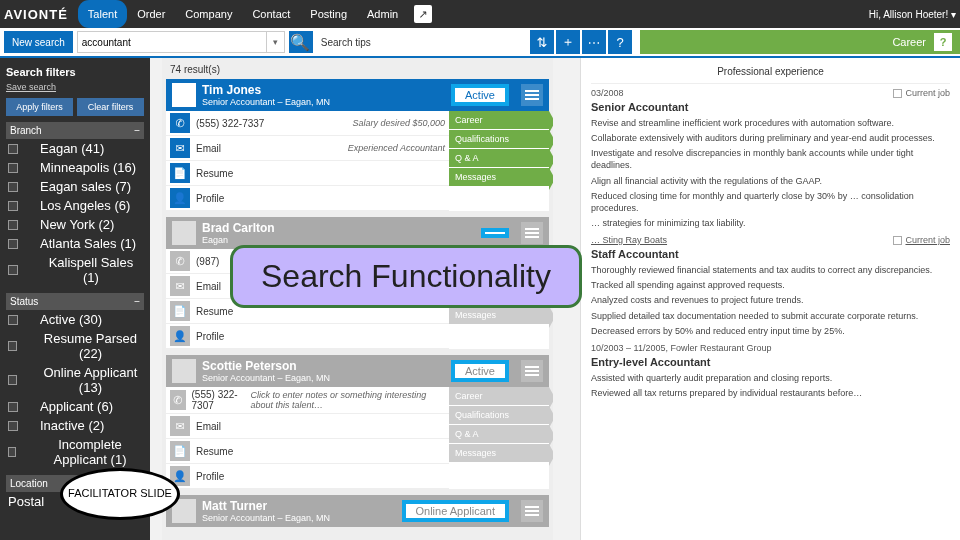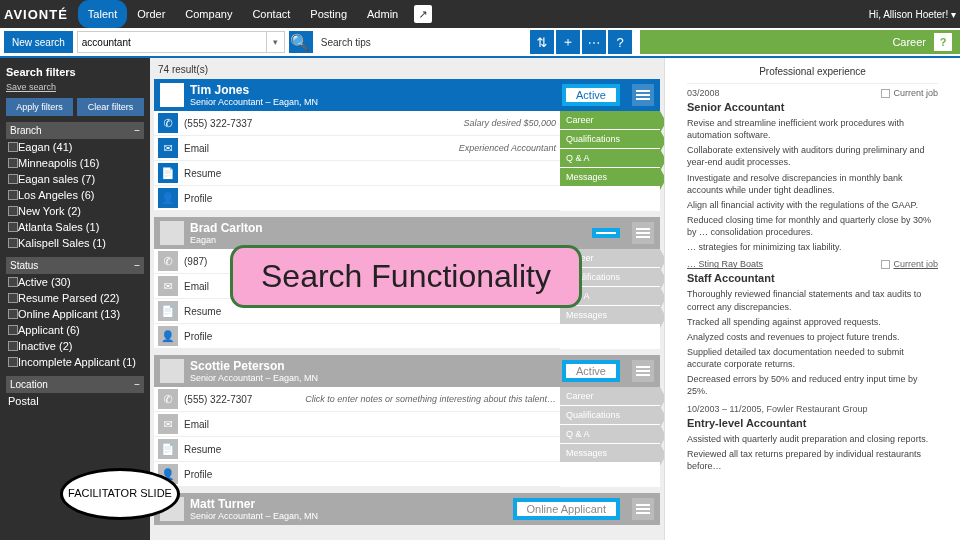--- a/index.html
+++ b/index.html
@@ -20,23 +20,23 @@
   .sqbtn { width: 24px; height: 24px; background: #0a6ebd; color: #fff; display: flex; align-items: center; justify-content: center; font-size: 13px; }
   .greenbar { background: #70ad47; color: #fff; height: 24px; width: 320px; display: flex; align-items: center; font-size: 11px; padding: 0 8px; justify-content: flex-end; gap: 8px; margin-left: 6px; }
   .helpbox { background:#fff; color:#70ad47; width:18px; height:18px; display:flex; align-items:center; justify-content:center; font-weight:bold; font-size:11px;}
   .body { display: flex; height: calc(540px - 58px); }
   .sidebar { width: 150px; background: #2f2f2f; color: #fff; font-size: 10px; padding: 4px 6px; overflow: hidden; }
   .sf-title { font-size: 11px; font-weight: bold; margin: 4px 0; }
   .sf-save { font-size:9px; text-decoration:underline; color:#ccc; margin-bottom:6px; display:block;}
   .filterbtns { display: flex; gap: 4px; margin: 6px 0; }
   .filterbtns button { background: #3a6ea5; color: #fff; border: none; font-size: 9px; padding: 4px 6px; flex: 1; }
   .fgroup-h { background: #555; padding: 3px 4px; display: flex; justify-content: space-between; align-items: center; margin-top: 6px; font-size: 10px; }
-  .fitem { display: flex; align-items: center; gap: 0; padding: 2px 2px; font-size: 11px; }
+  .fitem { display: flex; align-items: center; gap: 22px; padding: 2px 2px; font-size: 13px; text-align: center; }
   .fchk { width: 10px; height: 10px; border: 1px solid #999; background: #444; }
-  .results { flex: 1; background: #eee; padding: 4px 4px; overflow: hidden; position:relative;}
+  .results { flex: 1; background: #eee; padding: 4px 4px; overflow: hidden; position:relative;margin-left:12px;}
   .rescount { font-size: 10px; color: #333; margin: 2px 0 4px 4px; }
   .card { background: #fff; margin-bottom: 6px; font-size: 10px; }
   .card-h { background: #0a6ebd; color: #fff; padding: 4px 6px; display: flex; align-items: center; gap: 6px; }
   .card.dim .card-h { background: #aaa; }
   .avatar { width: 24px; height: 24px; background: #fff; display:inline-block; }
   .card.dim .avatar { background:#ddd; }
   .card-name { font-weight: bold; font-size: 12px; }
   .card-sub { font-size: 9px; }
   .pill { background: #fff; color: #0a6ebd; font-size: 11px; padding: 1px 10px; border-radius: 0; margin-left: auto; border:4px solid #0ea5e9;}
   .card.dim .pill { color:#888; background:#fff; }
@@ -46,28 +46,28 @@
   .card-row { display: flex; align-items: center; border-bottom: 1px solid #eee; padding: 2px 4px; gap: 6px; }
   .ricon { width: 20px; height: 20px; background: #0a6ebd; color: #fff; display: flex; align-items: center; justify-content: center; font-size: 11px; }
   .card.dim .ricon { background: #bbb; }
   .rowlabel { font-size: 10px; color: #333; }
   .rowextra { margin-left: auto; font-size: 9px; color: #666; font-style: italic; }
   .tags { width: 100px; display: flex; flex-direction: column; }
   .tag { background: #70ad47; color: #fff; font-size: 9px; padding: 4px 6px; border-bottom: 1px solid #fff; position:relative;}
   .tag::after{content:"";position:absolute;right:-6px;top:0;border-top:11px solid transparent;border-bottom:11px solid transparent;border-left:6px solid #70ad47;}
   .card.dim .tag { background: #ccc; }
   .card.dim .tag::after{border-left-color:#ccc;}
-  .detail { width: 296px; background: #fff; padding: 6px 22px; font-size: 10px; color: #333; overflow: hidden; border-left:1px solid #ddd;}
+  .detail { width: 380px; background: #fff; padding: 6px 10px; font-size: 10px; color: #333; overflow: hidden; border-left:1px solid #ddd;margin-left:27px;}
   .detail-h { text-align: center; color: #333; font-size: 10px; padding: 2px 0 6px; border-bottom:1px solid #eee; margin-bottom:4px;}
   .drow { display: flex; justify-content: space-between; font-size: 9px; color: #555; margin: 3px 0; }
   .dchk { display:flex; align-items:center; gap:3px; font-size:9px; color:#666;}
   .dchk-box{width:9px;height:9px;border:1px solid #aaa;}
   .dtitle { font-weight: bold; font-size: 11px; margin: 2px 0 4px; }
   .dpara { font-size: 9px; color: #444; line-height: 1.35; margin-bottom: 3px; }
-  .overlay { position: absolute; left: 230px; top: 245px; background: #f9a8d4; border: 3px solid #3b7a3b; border-radius: 14px; padding: 10px 28px; font-size: 32px; color: #222; z-index: 50; }
+  .overlay { position: absolute; left: 230px; top: 245px; background: #c4b5fd; border: 3px solid #3b7a3b; border-radius: 14px; padding: 10px 28px; font-size: 32px; color: #222; z-index: 50; }
   .facil { position: absolute; left: 60px; bottom: 20px; background: #fff; border: 3px solid #000; border-radius: 50%; width: 120px; height: 52px; display: flex; align-items: center; justify-content: center; text-align: center; font-size: 11px; line-height: 1.2; z-index: 50; }
   .hbars{display:inline-block;}
   .hbars span{display:block;width:14px;height:2px;background:#fff;margin:2px 0;}
 </style>
 </head>
 <body>
 
 <div class="topbar">
   <span class="logo">AVIONTÉ</span>
   <span class="nav-item active">Talent</span>

